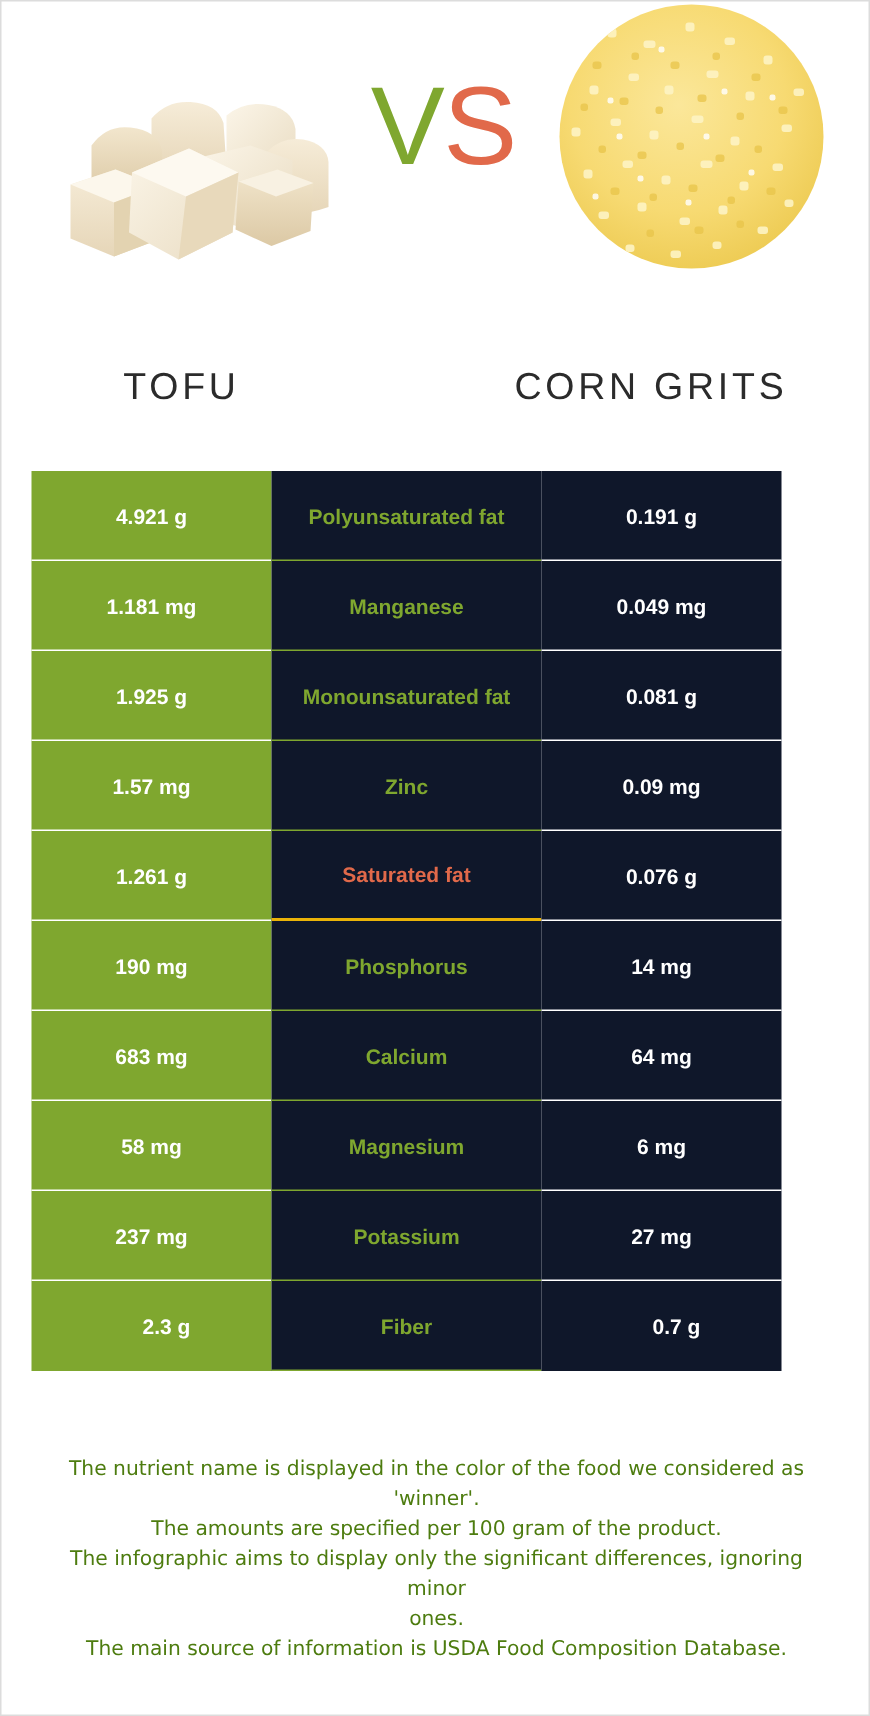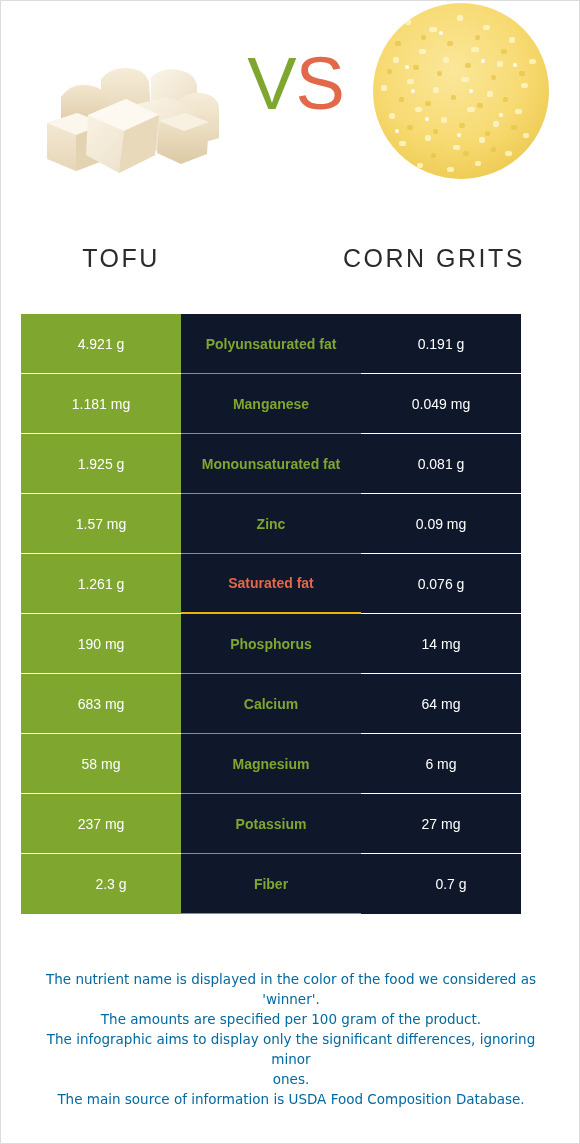--- a/index.html
+++ b/index.html
@@ -64,21 +64,21 @@
   .cell {
     display:flex;
     align-items:center;
     justify-content:center;
     text-align:center;
   }
   .cell-left, .cell-right {
     width:160px;
     color:#ffffff;
     font-size:14px;
-    font-weight:400;
+    font-weight:700;
   }
   .cell-left  { background:#7fa72f; }
   .cell-right { background:#0f172a; }
   .cell-mid {
     width:180px;
     background:#0f172a;
     font-size:14px;
     font-weight:600;
   }
   
@@ -95,21 +95,21 @@
   .label-green  { color:#7fa72f; }
   .label-orange { color:#e1694a; }
 
   
   #footer {
     position:absolute; left:30px; top:968px;
     width:520px;
     text-align:center;
     font-size:13.5px;
     line-height:20px;
-    color:#0369a1;
+    color:#4d7c0f;
     font-family:"DejaVu Sans", sans-serif;
   }
   #footer p { margin:0; }
 </style>
 </head>
 <body>
 
 <div id="page">
 
   <div id="hero">

